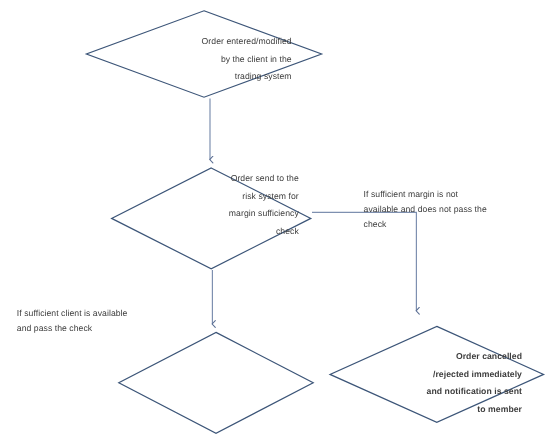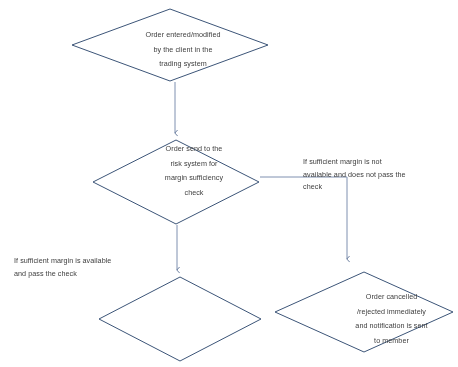--- a/index.html
+++ b/index.html
@@ -30,21 +30,21 @@
     width: 458px;
     height: 367px;
     overflow: visible;
   }
   .node-text {
     position: absolute;
     font-size: 7.2px;
     line-height: 14.6px;
     color: #3d3d3d;
     white-space: pre-line;
-    text-align: center;
+    text-align: right;
     letter-spacing: 0.05px;
   }
   .annotation {
     position: absolute;
     font-size: 7.2px;
     line-height: 12.6px;
     color: #3d3d3d;
     white-space: pre-line;
     text-align: left;
     letter-spacing: 0.05px;
@@ -80,25 +80,25 @@
   <div class="node-text" style="left:123px; top:28px; width:120px;">Order entered/modified
 by the client in the
 trading system</div>
 
   <div class="node-text" style="left:139px; top:142px; width:110px;">Order  send to the
 risk system for
 margin sufficiency
 check</div>
 
 
-  <div class="node-text" style="left:329px; top:290px; width:125px;">Order  cancelled
+  <div class="node-text" style="left:310px; top:290px; width:125px;font-weight:bold;">Order  cancelled
 /rejected immediately
 and notification is sent
 to member</div>
 
   <div class="annotation" style="left:303px; top:156px; width:150px;">If sufficient margin is not
 available and  does not pass the
 check</div>
 
-  <div class="annotation" style="left:14px; top:255px; width:155px;">If sufficient margin is available
+  <div class="annotation" style="left:14px; top:255px; width:155px;">If sufficient client is available
 and pass the check</div>
 
 </div>
 
 </body></html>

